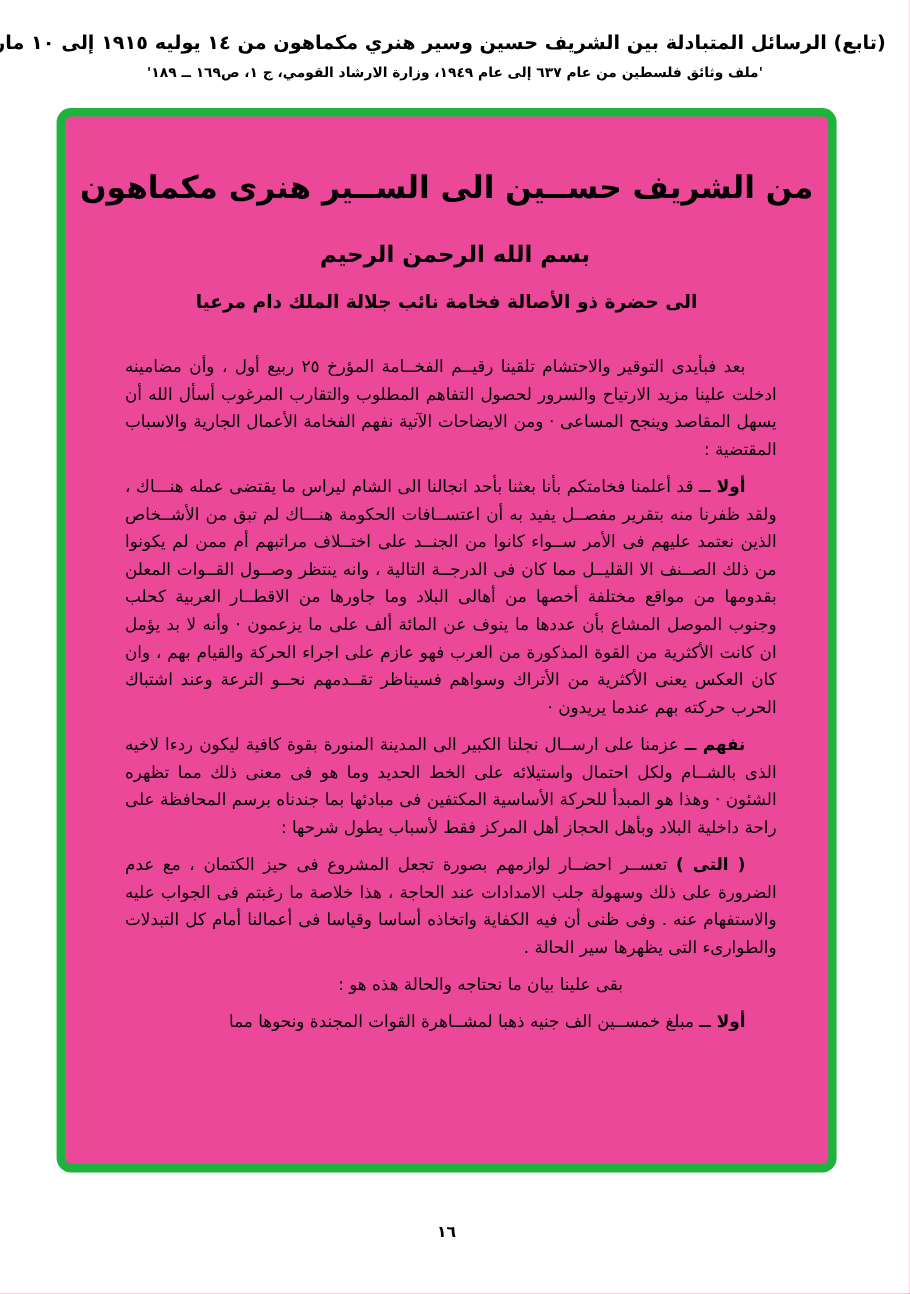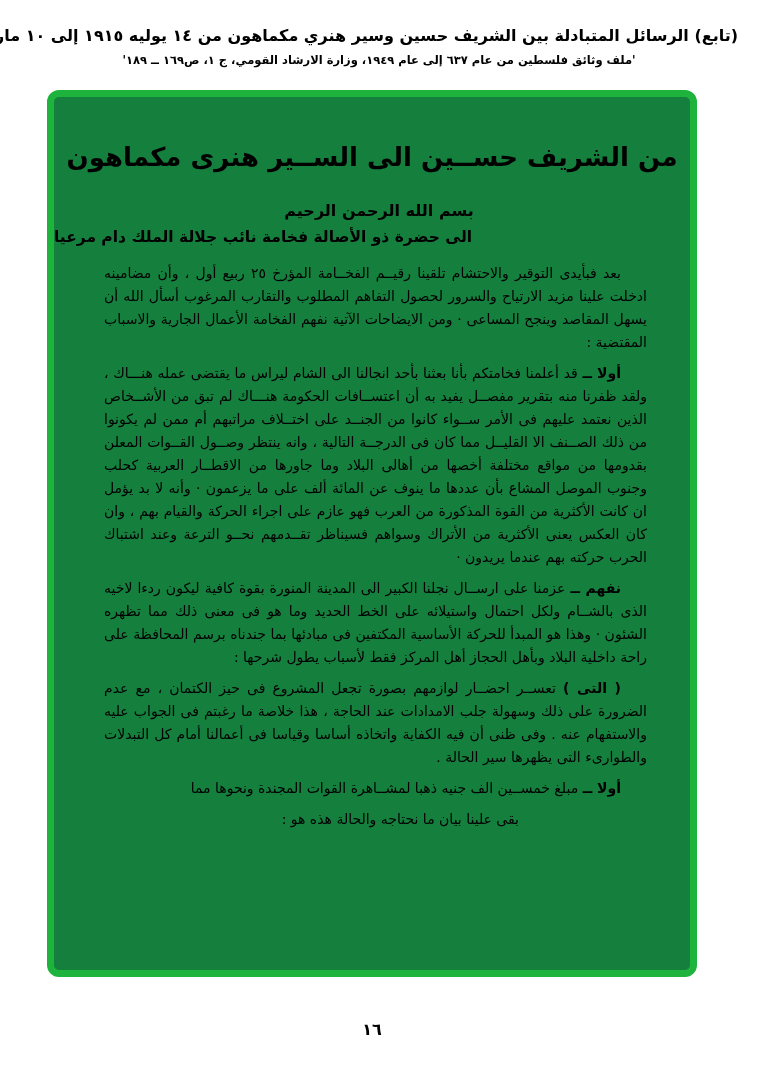--- a/index.html
+++ b/index.html
@@ -17,44 +17,44 @@
   .doc-header .h1 { font-size: 16px; font-weight: bold; letter-spacing: -0.2px; white-space: nowrap; }
   .doc-header .h2 { font-size: 11.5px; font-weight: bold; margin-top: 8px; }
 
   
   .frame {
     position: absolute; left: 47px; top: 90px;
     width: 650px; height: 887px;
     box-sizing: border-box;
     border: 7px solid #1db33c;
     border-radius: 12px;
-    background: #15803d;
+    background: #ec4899;
     overflow: hidden;
   }
 
   .letter-title { margin-top: 44px; text-align: center; font-size: 26px; font-weight: bold; line-height: 1.3; }
   .letter-date  { margin-top: 6px;  text-align: center; font-size: 14.5px; font-weight: bold; }
-  .basmala      { margin-top: 26px; text-align: center; font-size: 16px; font-weight: bold; padding-left: 14px; }
-  .salutation   { margin-top: 8px; text-align: left; font-size: 15.5px; font-weight: bold; }
+  .basmala      { margin-top: 26px; text-align: center; font-size: 19px; font-weight: bold; padding-left: 14px; }
+  .salutation   { margin-top: 20px; text-align: center; font-size: 15.5px; font-weight: bold; }
 
   .letter-body {
-    margin-top: 16px;
+    margin-top: 34px;
     padding-right: 43px; padding-left: 50px;
     font-size: 14px; line-height: 23px;
     text-align: justify;
   }
   .para { margin: 0 0 8px 0; text-indent: 26px; }
   .para .lead { font-weight: bold; }
   .para-callout { margin-top: 8px; text-align: right; text-indent: 0; padding-right: 128px; }
   .para-last { margin-top: 8px; }
   .hang-left { text-align: left; text-indent: 0; padding-left: 46px; direction: rtl; }
 
   .page-number {
     position: absolute; top: 1020px; left: 47px; width: 650px;
-    text-align: center; font-size: 16px; font-weight: bold;
+    text-align: center; font-size: 13px; font-weight: bold;
   }
 </style>
 </head>
 <body style="background: rgb(255, 255, 255); color: rgb(0, 0, 0);">
 
 <div class="page">
 
   <div class="doc-header">
     <div class="h1">(تابع) الرسائل المتبادلة بين الشريف حسين وسير هنري مكماهون من ١٤ يوليه ١٩١٥ إلى ١٠ مارس ١٩١٦</div>
     <div class="h2">'ملف وثائق فلسطين من عام ٦٣٧ إلى عام ١٩٤٩، وزارة الارشاد القومي، ج ١، ص١٦٩ ــ ١٨٩'</div>
@@ -68,22 +68,22 @@
     <div class="letter-body">
 
       <p class="para"><span class="lead"></span> <span>بعد فبأيدى التوقير والاحتشام تلقينا رقيــم الفخــامة المؤرخ ٢٥ ربيع أول ، وأن مضامينه ادخلت علينا مزيد الارتياح والسرور لحصول التفاهم المطلوب والتقارب المرغوب أسأل الله أن يسهل المقاصد وينجح المساعى · ومن الايضاحات الآتية نفهم الفخامة الأعمال الجارية والاسباب المقتضية :</span></p>
 
       <p class="para"><span class="lead">أولا ــ</span> <span>قد أعلمنا فخامتكم بأنا بعثنا بأحد انجالنا الى الشام ليراس ما يقتضى عمله هنـــاك ، ولقد ظفرنا منه بتقرير مفصــل يفيد به أن اعتســافات الحكومة هنـــاك لم تبق من الأشــخاص الذين نعتمد عليهم فى الأمر ســواء كانوا من الجنــد على اختــلاف مراتبهم أم ممن لم يكونوا من ذلك الصــنف الا القليــل مما كان فى الدرجــة التالية ، وانه ينتظر وصــول القــوات المعلن بقدومها من مواقع مختلفة أخصها من أهالى البلاد وما جاورها من الاقطــار العربية كحلب وجنوب الموصل المشاع بأن عددها ما ينوف عن المائة ألف على ما يزعمون · وأنه لا بد يؤمل ان كانت الأكثرية من القوة المذكورة من العرب فهو عازم على اجراء الحركة والقيام بهم ، وان كان العكس يعنى الأكثرية من الأتراك وسواهم فسيناظر تقــدمهم نحــو الترعة وعند اشتباك الحرب حركته بهم عندما يريدون ·</span></p>
 
       <p class="para"><span class="lead">نفهم ــ</span> <span>عزمنا على ارســال نجلنا الكبير الى المدينة المنورة بقوة كافية ليكون ردءا لاخيه الذى بالشــام ولكل احتمال واستيلائه على الخط الحديد وما هو فى معنى ذلك مما تظهره الشئون · وهذا هو المبدأ للحركة الأساسية المكتفين فى مبادئها بما جندناه برسم المحافظة على راحة داخلية البلاد وبأهل الحجاز أهل المركز فقط لأسباب يطول شرحها :</span></p>
 
       <p class="para"><span class="lead">( التى )</span> <span>تعســر احضــار لوازمهم بصورة تجعل المشروع فى حيز الكتمان ، مع عدم الضرورة على ذلك وسهولة جلب الامدادات عند الحاجة ، هذا خلاصة ما رغبتم فى الجواب عليه والاستفهام عنه . وفى ظنى أن فيه الكفاية واتخاذه أساسا وقياسا فى أعمالنا أمام كل التبدلات والطوارىء التى يظهرها سير الحالة .</span></p>
 
+      <p class="para para-callout"><span>بقى علينا بيان ما نحتاجه والحالة هذه هو :</span></p>
+
       <p class="para para-last"><span class="lead">أولا ــ</span> <span>مبلغ خمســين الف جنيه ذهبا لمشــاهرة القوات المجندة ونحوها مما</span></p>
-
-      <p class="para para-callout"><span>بقى علينا بيان ما نحتاجه والحالة هذه هو :</span></p>
 
     </div>
   </div>
 
   <div class="page-number">١٦</div>
 
 </div>
 
 </body></html>

